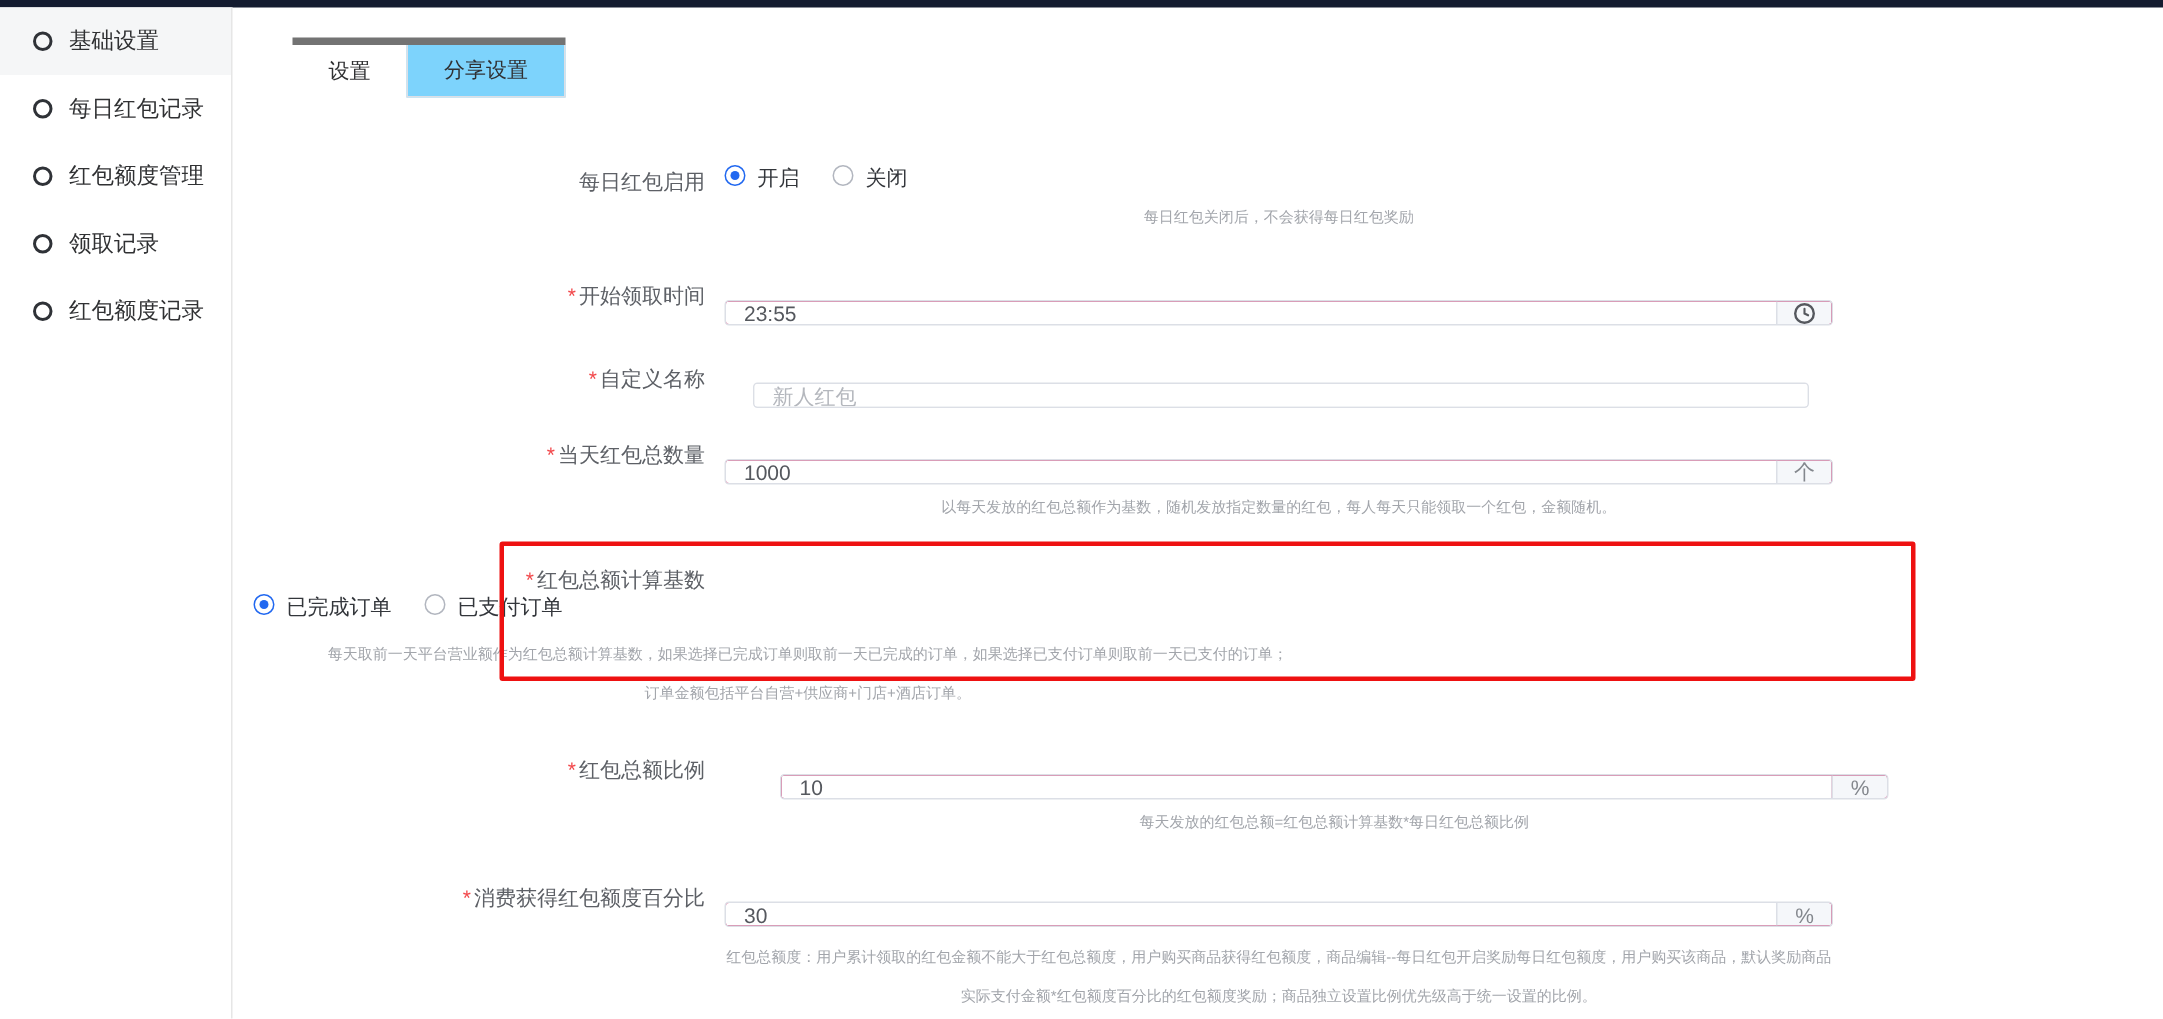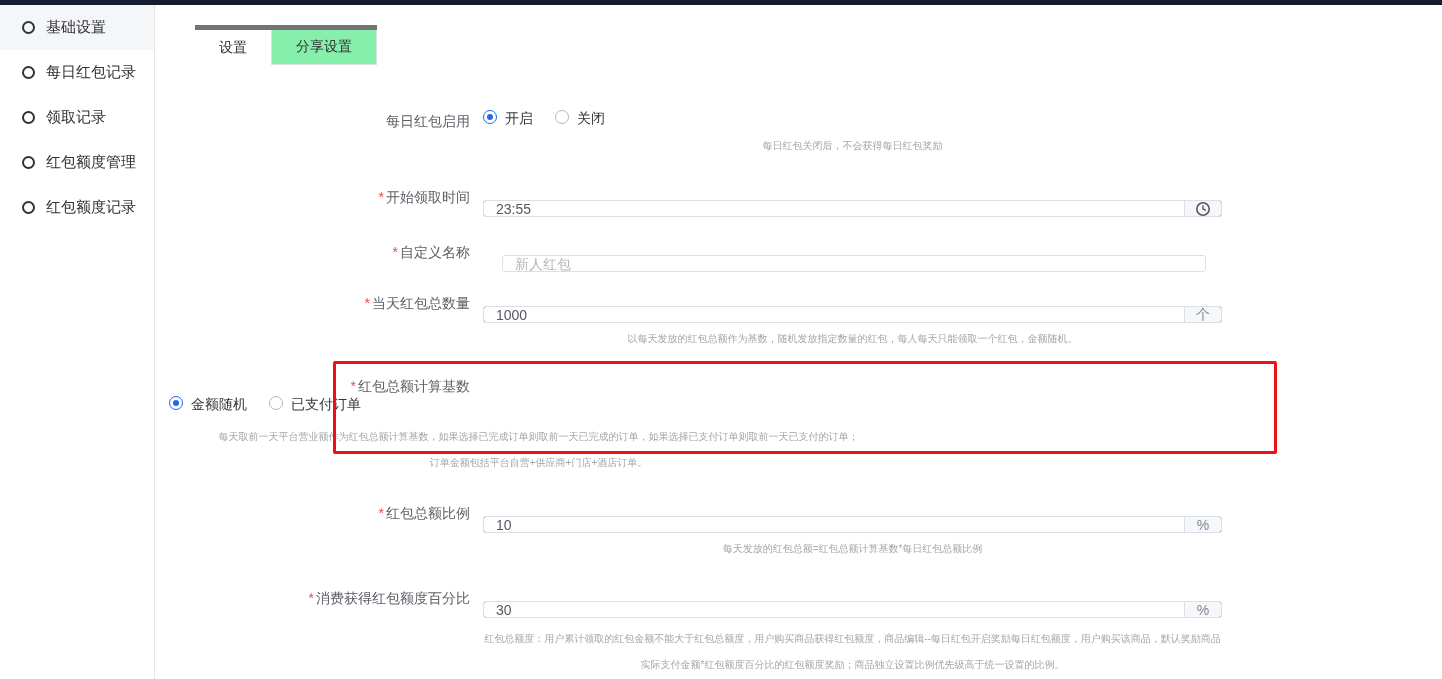--- a/index.html
+++ b/index.html
@@ -18,21 +18,21 @@
     flex:0 0 auto; }
   .side-label { margin-left:11px; font-size:15px; color:#303133; white-space:nowrap; }
 
   
   .content { position:absolute; left:156px; top:5px; width:1286px; height:674px; }
 
   .tabs { display:inline-flex; margin:20px 0 0 39px; border-top:5px solid #737373; }
   .tab { height:35px; padding:0 24px; display:flex; align-items:center;
     font-size:14px; color:#303133; cursor:pointer; }
   .tab.active { background:#fff; }
-  .tab.inactive { background:#86efac; border:1px solid #dcdfe6; border-top:none; }
+  .tab.inactive { background:#7dd3fc; border:1px solid #dcdfe6; border-top:none; }
 
   
   .form { margin-top:45px; }
   .frow { display:flex; margin-bottom:18px; position:relative; }
   .flabel { width:314px; flex:0 0 auto; text-align:right; font-size:14px;
     color:#5d6066; padding-right:0; }
   .flabel .req { color:#f2484b; margin-right:2px; }
   .fctrl { margin-left:13px; width:739px; flex:0 0 auto; }
 
   .lh-input { line-height:35px; }
@@ -74,25 +74,25 @@
   <div class="side-item active">
     <span class="ring-icon"></span>
     <span class="side-label">基础设置</span>
   </div>
   <div class="side-item">
     <span class="ring-icon"></span>
     <span class="side-label">每日红包记录</span>
   </div>
   <div class="side-item">
     <span class="ring-icon"></span>
+    <span class="side-label">红包额度管理</span>
+  </div>
+  <div class="side-item">
+    <span class="ring-icon"></span>
     <span class="side-label">领取记录</span>
-  </div>
-  <div class="side-item">
-    <span class="ring-icon"></span>
-    <span class="side-label">红包额度管理</span>
   </div>
   <div class="side-item">
     <span class="ring-icon"></span>
     <span class="side-label">红包额度记录</span>
   </div>
 </div>
 
 <div class="content">
 
   <div class="tabs">
@@ -155,34 +155,34 @@
     </div>
 
     <div class="frow" style="margin-bottom:20px;flex-direction:column;">
       <div class="highlight-box"></div>
       <div class="flabel lh-radio"><span class="req">*</span><span>红包总额计算基数</span></div>
       <div class="fctrl">
         <div class="radio-line">
           <span class="radio checked">
               <span class="dot"></span>
             </span>
-          <span class="radio-label">金额随机</span>
+          <span class="radio-label">已完成订单</span>
           <span class="radio">
               <span class="dot"></span>
             </span>
           <span class="radio-label">已支付订单</span>
         </div>
         <div class="helper" style="max-width:800px;">
           <div>每天取前一天平台营业额作为红包总额计算基数，如果选择已完成订单则取前一天已完成的订单，如果选择已支付订单则取前一天已支付的订单；</div>
           <div>订单金额包括平台自营+供应商+门店+酒店订单。</div>
         </div>
       </div>
     </div>
 
-    <div class="frow" style="margin-bottom:22px;">
+    <div class="frow" style="margin-bottom:22px;gap:37px;">
       <div class="flabel lh-input"><span class="req">*</span><span>红包总额比例</span></div>
       <div class="fctrl">
         <div class="igroup">
           <input type="text" value="10" style="">
           <span class="iappend">%</span>
         </div>
         <div class="helper tight">每天发放的红包总额=红包总额计算基数*每日红包总额比例</div>
       </div>
     </div>
 

